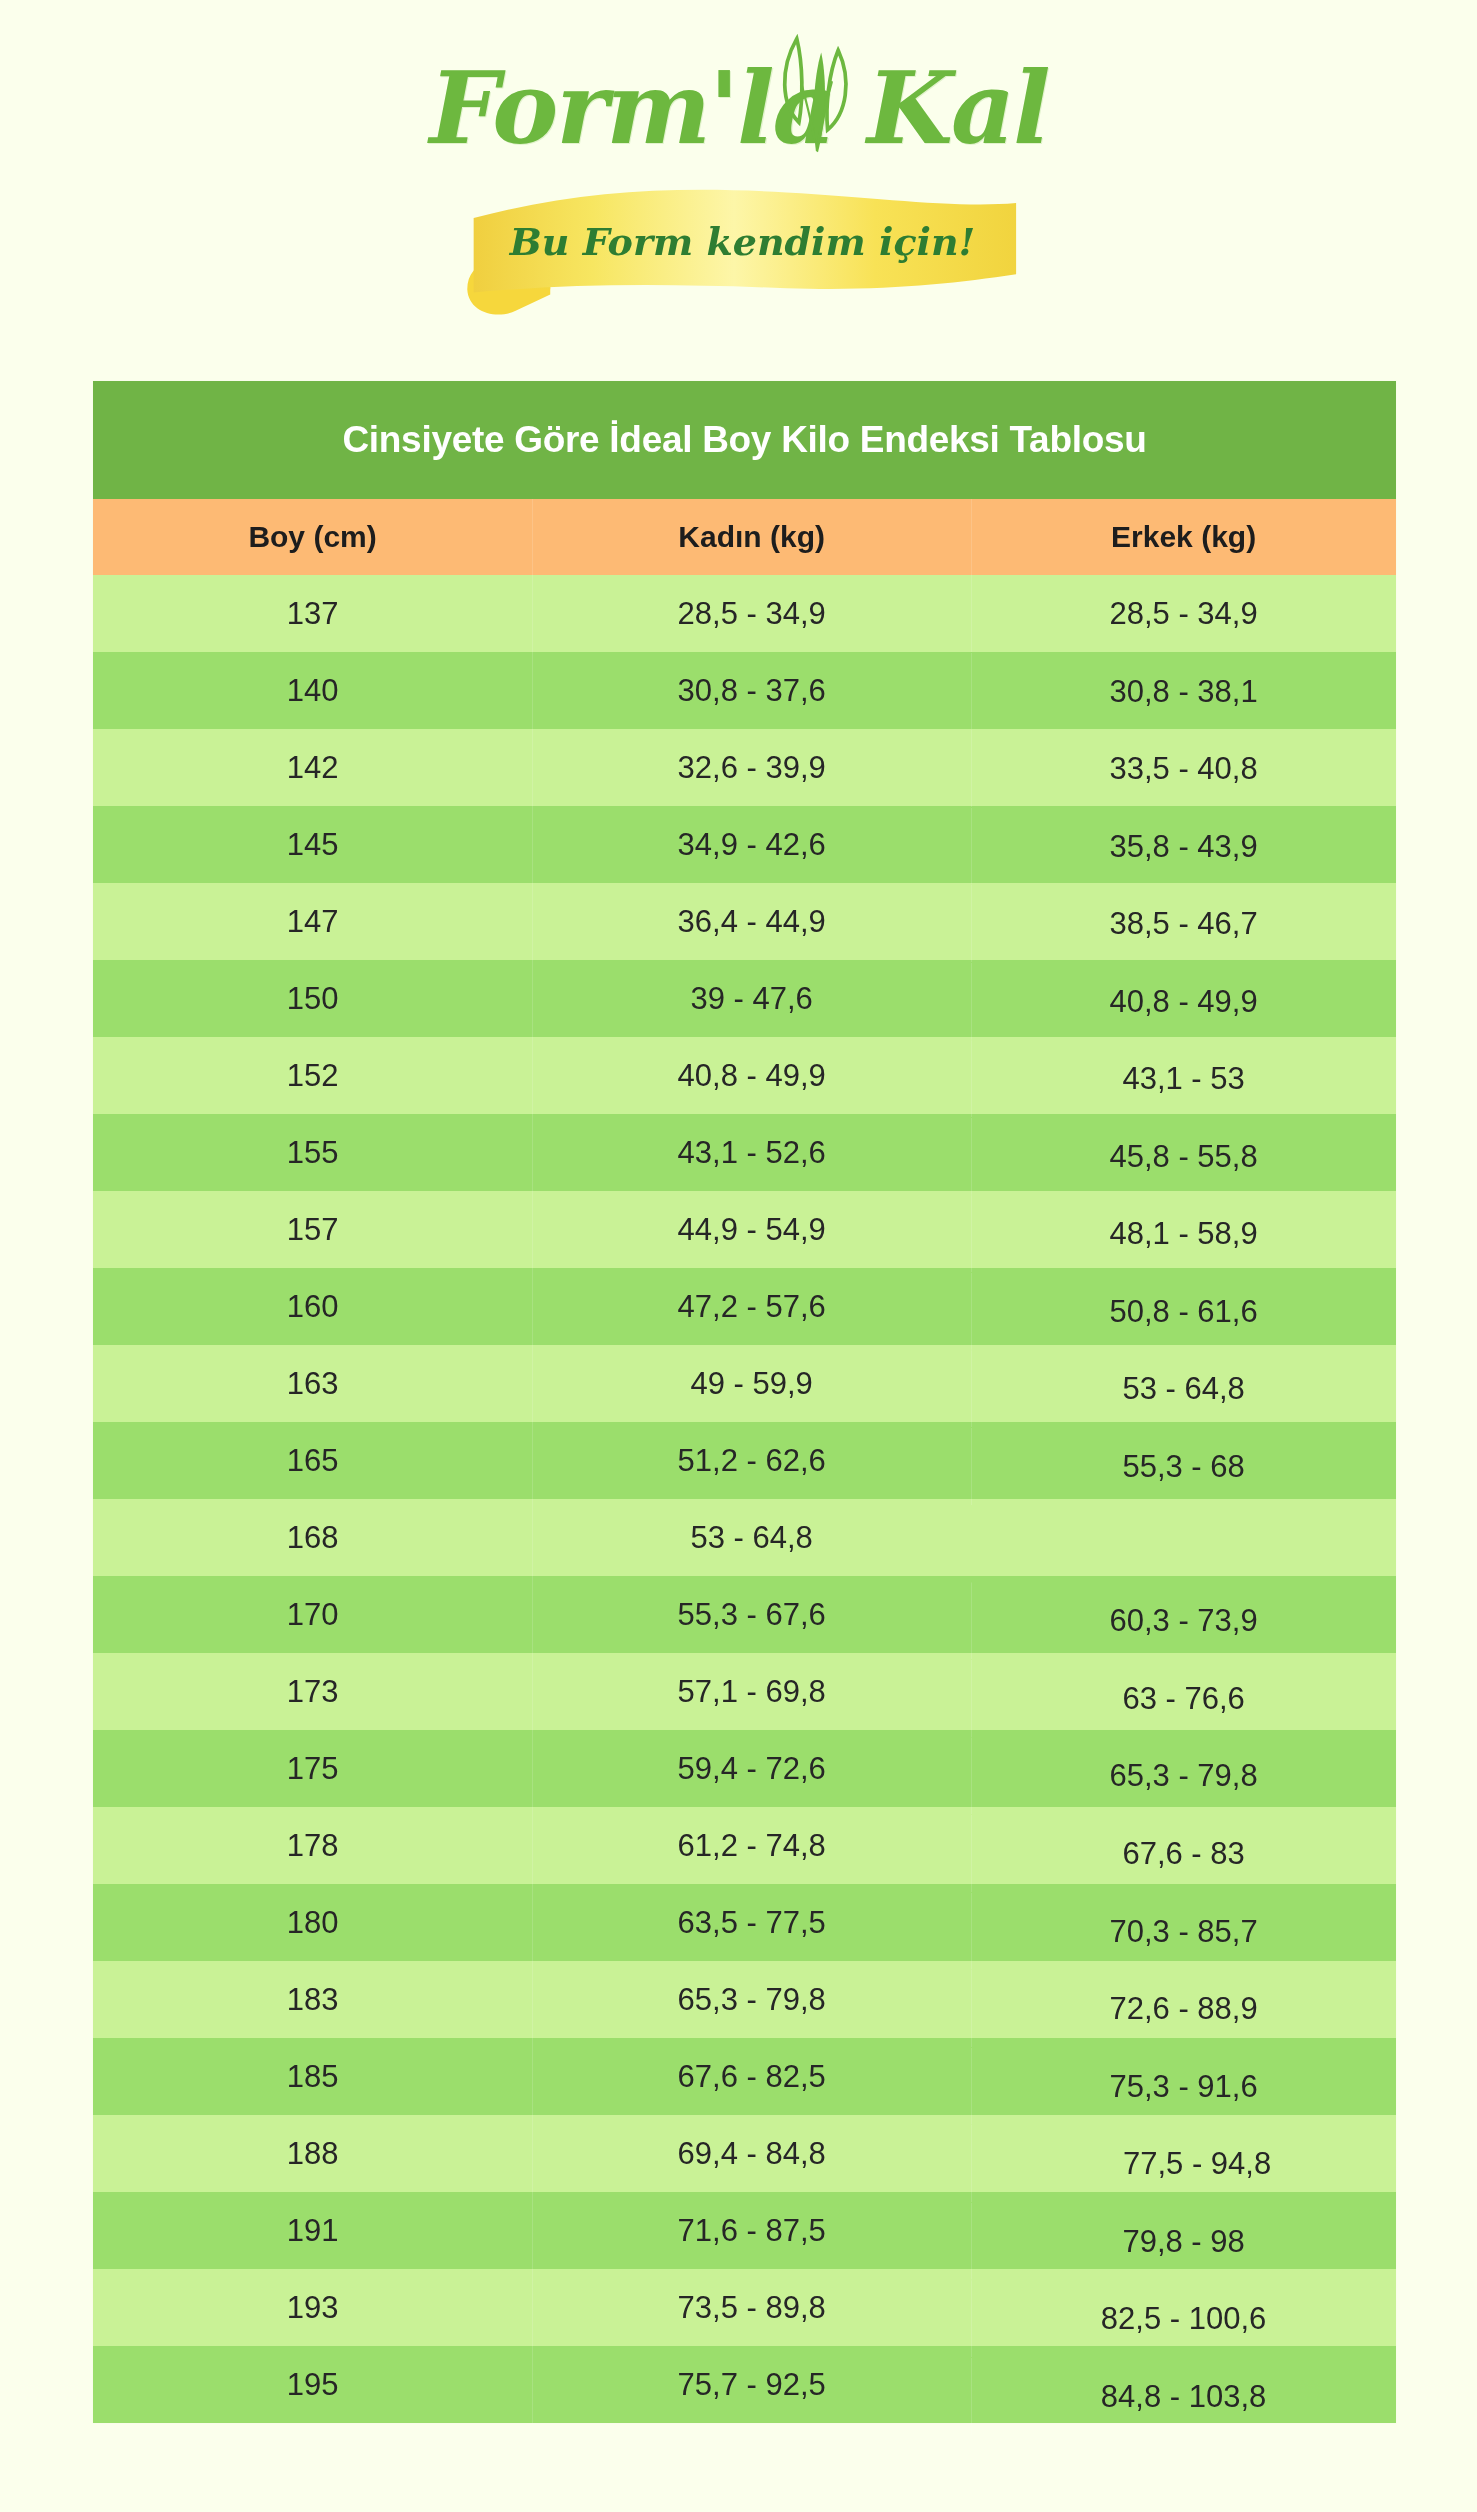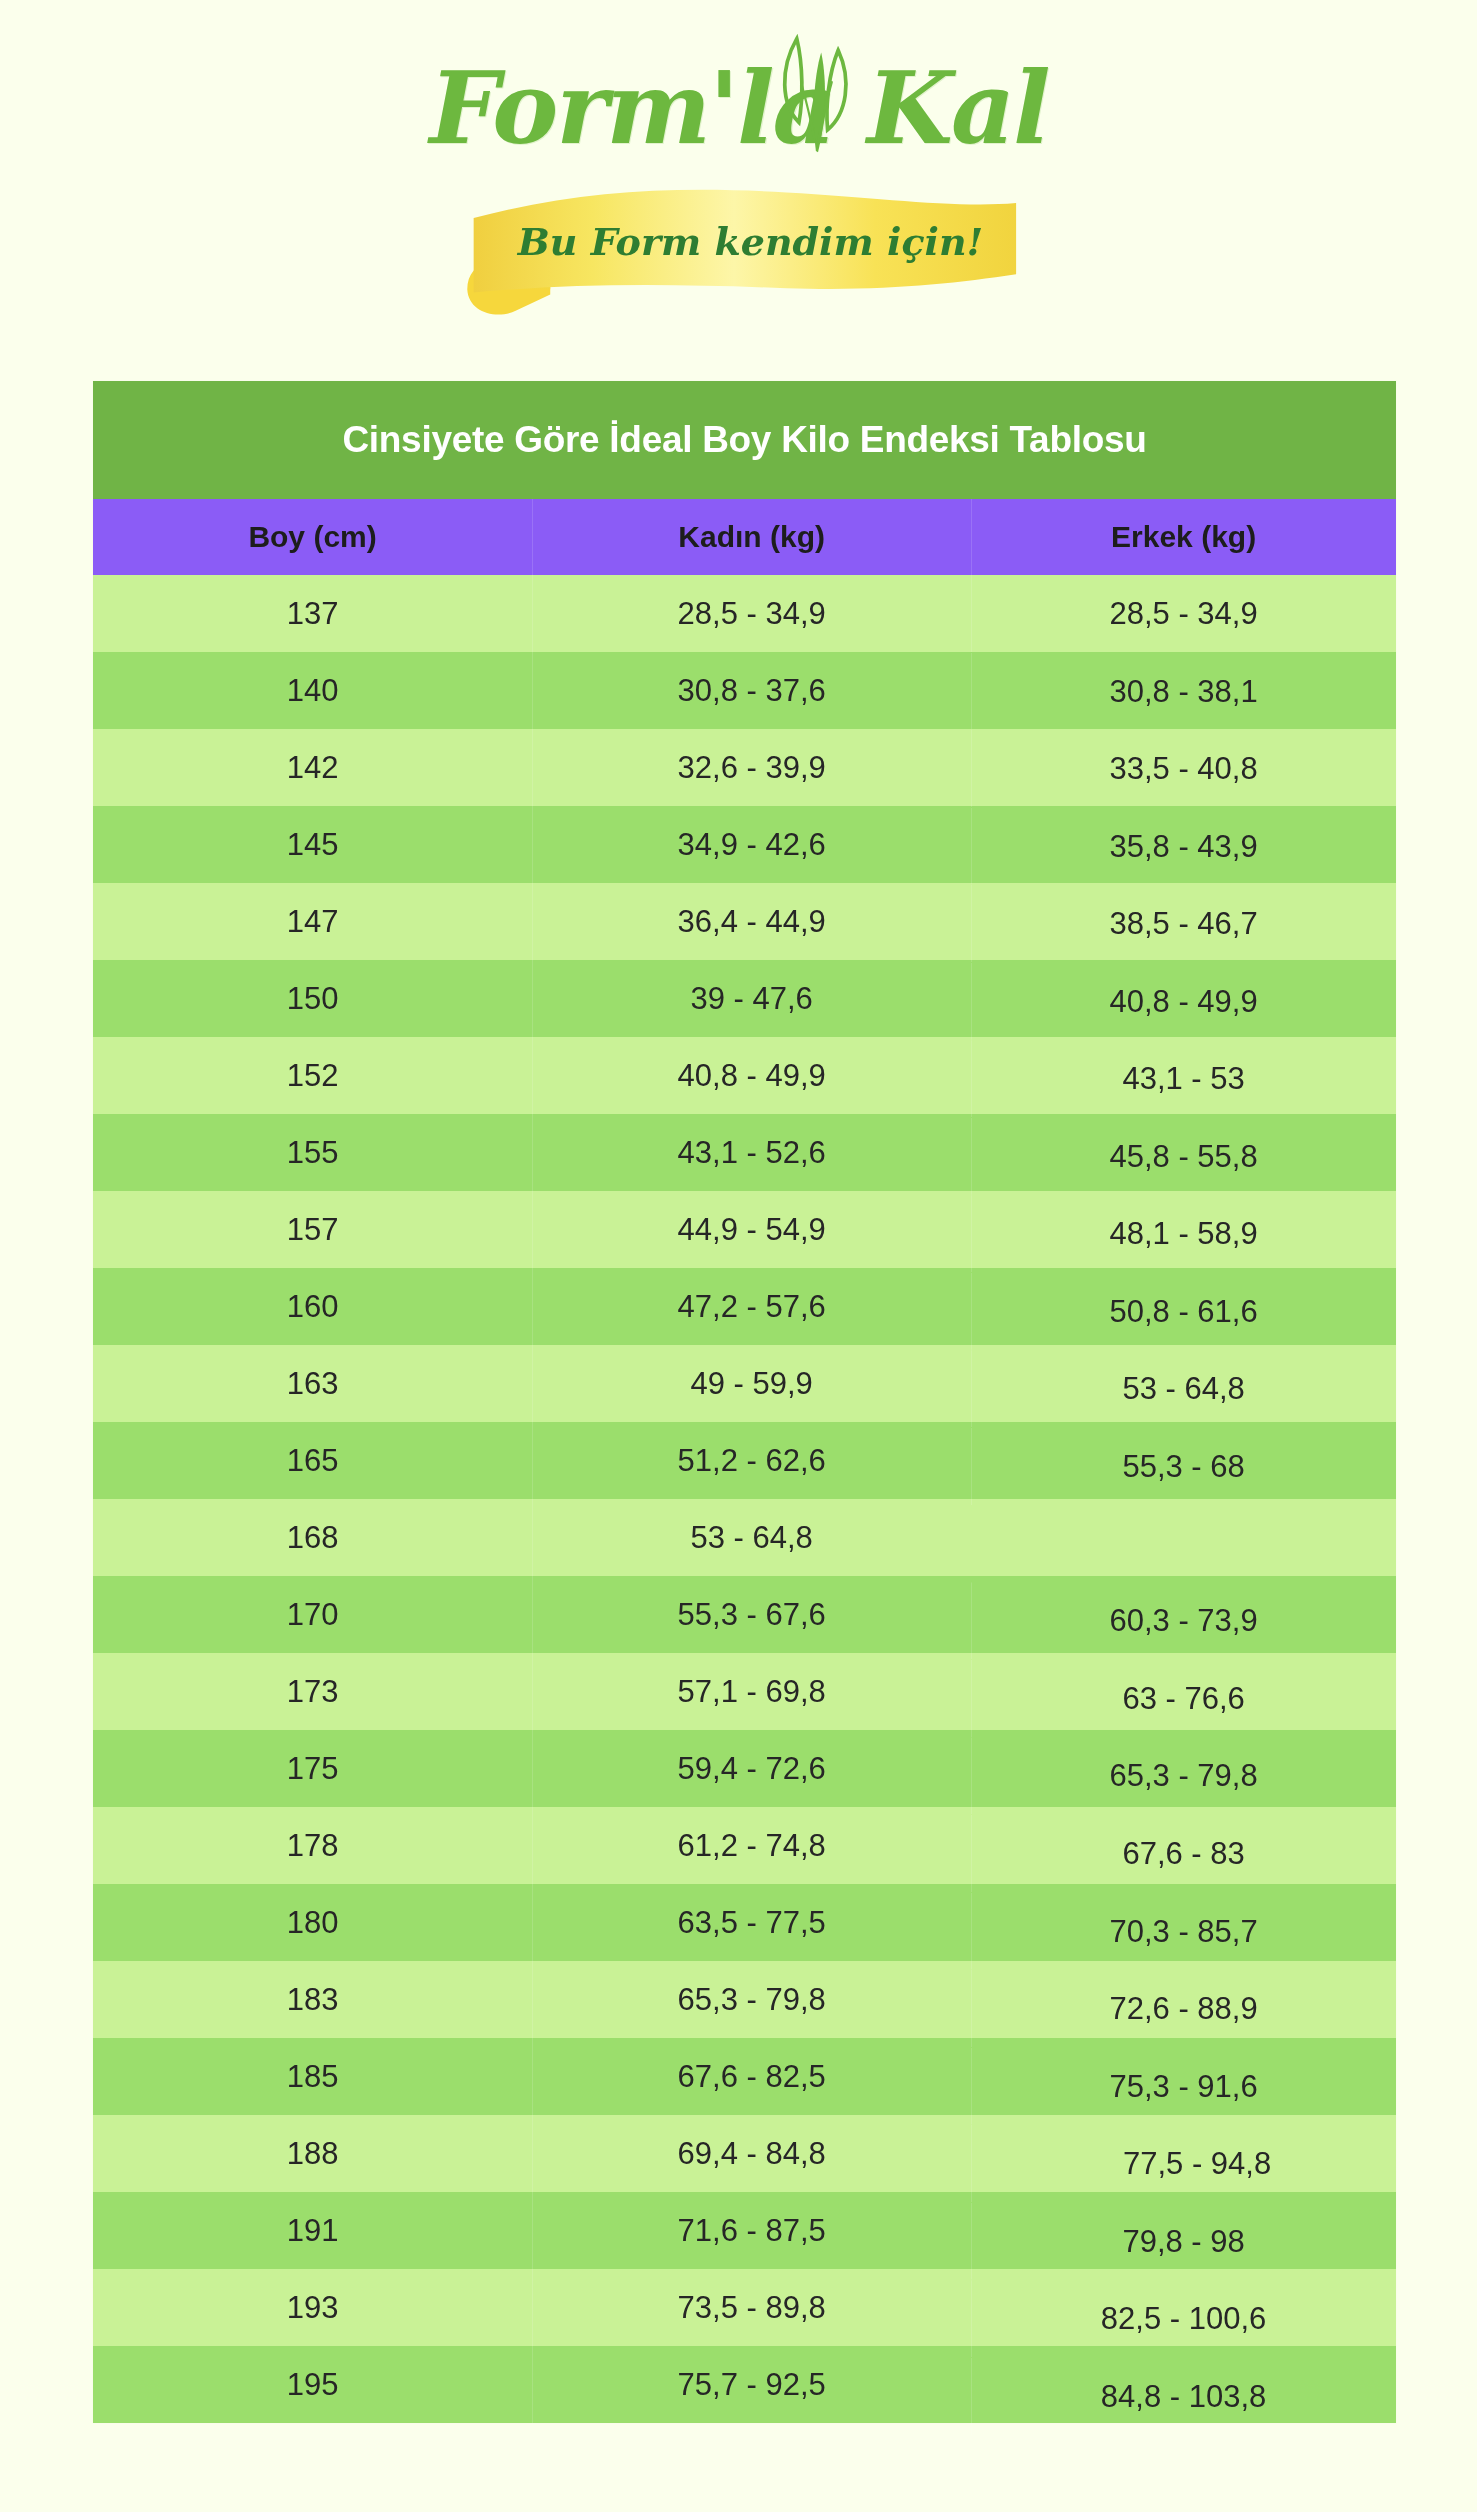--- a/index.html
+++ b/index.html
@@ -57,21 +57,21 @@
   }
   .ribbon-wrap {
     position: absolute;
     left: 21px;
     top: 126px;
     width: 585px;
     height: 133px;
   }
   .ribbon-text {
     position: absolute;
-    left: 12px;
+    left: 4px;
     top: 34px;
     width: 585px;
     text-align: center;
     font-family: "DejaVu Serif", "Liberation Serif", serif;
     font-style: italic;
     font-weight: 700;
     font-size: 38px;
     color: #2e7d32;
     letter-spacing: 0px;
     white-space: nowrap;
@@ -112,21 +112,21 @@
     font-size: 31px;
     color: #262626;
     box-sizing: border-box;
   }
   .col-a { width: 33.7%; }
   .col-b { width: 33.7%; }
   .col-c { width: 32.6%; }
 
   .header-row {
     height: 76px;
-    background: #8b5cf6;
+    background: #fdba74;
   }
   .header-row > .cell {
     font-weight: 700;
     font-size: 30px;
     color: #1d1d1d;
   }
   .row-light { background: #c9f296; }
   .row-dark  { background: #9bde6c; }
 
   .sep-v {

